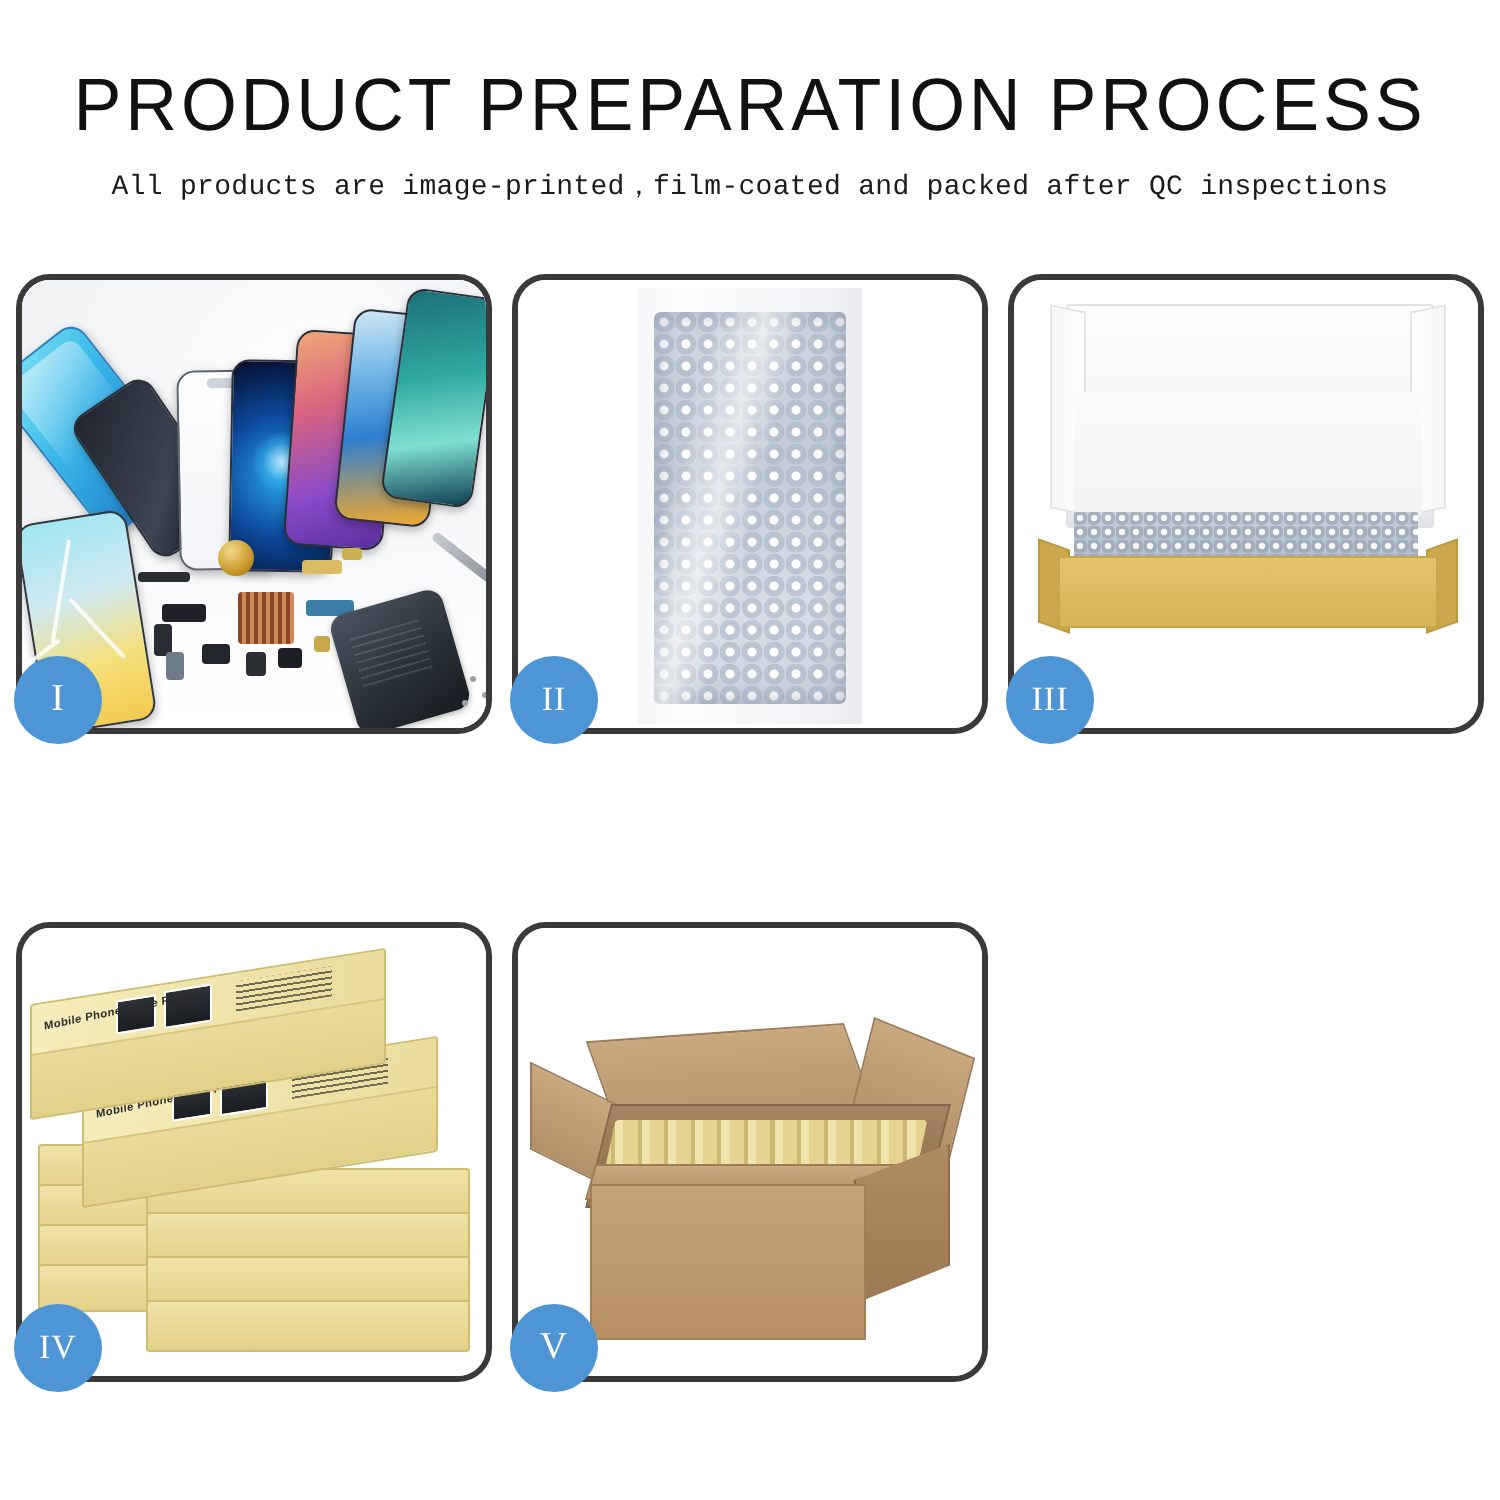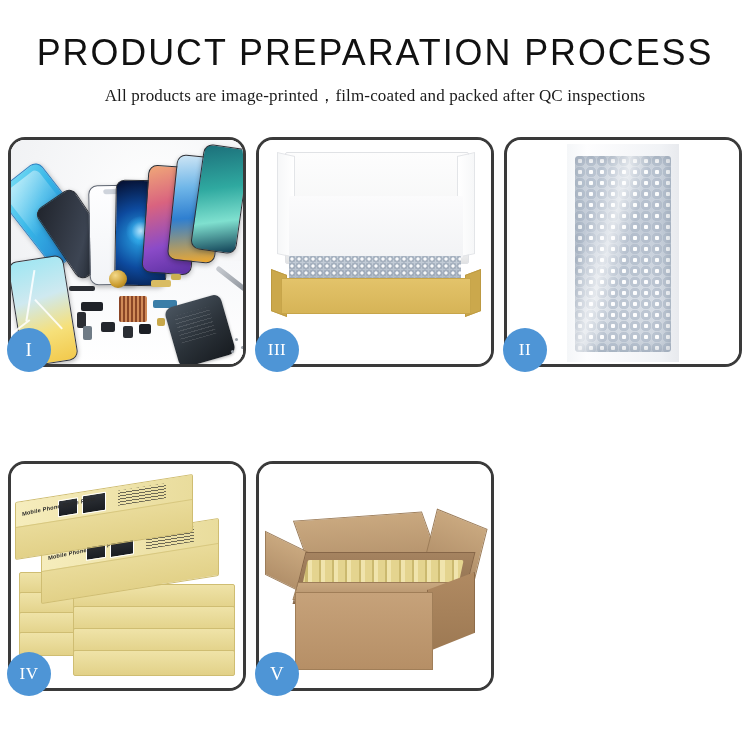--- a/index.html
+++ b/index.html
@@ -25,22 +25,22 @@
     font-family: "Liberation Sans", "DejaVu Sans", sans-serif;
     font-size: 37px;
     font-weight: 500;
     color: #111111;
     letter-spacing: 2.0px;
     line-height: 1.05;
     white-space: nowrap;
     transform: scaleX(0.97);
   }
   .subtitle {
-    font-family: Liberation Serif, serif;
-    font-size: 17px;
+    font-family: Liberation Mono, monospace;
+    font-size: 14px;
     font-weight: 400;
     color: #1b1b1b;
     letter-spacing: 0.15px;
     margin-top: 11px;
     white-space: nowrap;
   }
 
   
   .grid {
     position: absolute;
@@ -434,42 +434,42 @@
         <div class="screw" style="left:168px;top:72px;"></div>
         <div class="screw" style="left:174px;top:80px;"></div>
         <div class="screw" style="left:164px;top:84px;"></div>
       </div>
     </div>
     <div class="badge">I</div>
   </div>
 
   <div class="panel">
     <div class="panel-inner">
+      <div class="p2-wrap">
+        <div class="p2-bubbles"></div>
+        <div class="p2-sheen"></div>
+      </div>
+    </div>
+    <div class="badge small-num">II</div>
+  </div>
+
+  <div class="panel">
+    <div class="panel-inner">
       <div class="p3">
         <div class="p3-lid"></div>
         <div class="p3-lid-flapL"></div>
         <div class="p3-lid-flapR"></div>
         <div class="p3-foam"></div>
         <div class="p3-bubble-row"></div>
         <div class="p3-bodyL"></div>
         <div class="p3-bodyR"></div>
         <div class="p3-body"></div>
       </div>
     </div>
     <div class="badge small-num">III</div>
-  </div>
-
-  <div class="panel">
-    <div class="panel-inner">
-      <div class="p2-wrap">
-        <div class="p2-bubbles"></div>
-        <div class="p2-sheen"></div>
-      </div>
-    </div>
-    <div class="badge small-num">II</div>
   </div>
 
   <div class="panel">
     <div class="panel-inner">
       <div class="p4">
 
         <div class="box4" style="left:8px;  top:108px; width:96px; height:22px;"></div>
         <div class="box4" style="left:8px;  top:128px; width:96px; height:22px;"></div>
         <div class="box4" style="left:8px;  top:148px; width:96px; height:22px;"></div>
         <div class="box4" style="left:8px;  top:168px; width:96px; height:22px;"></div>

